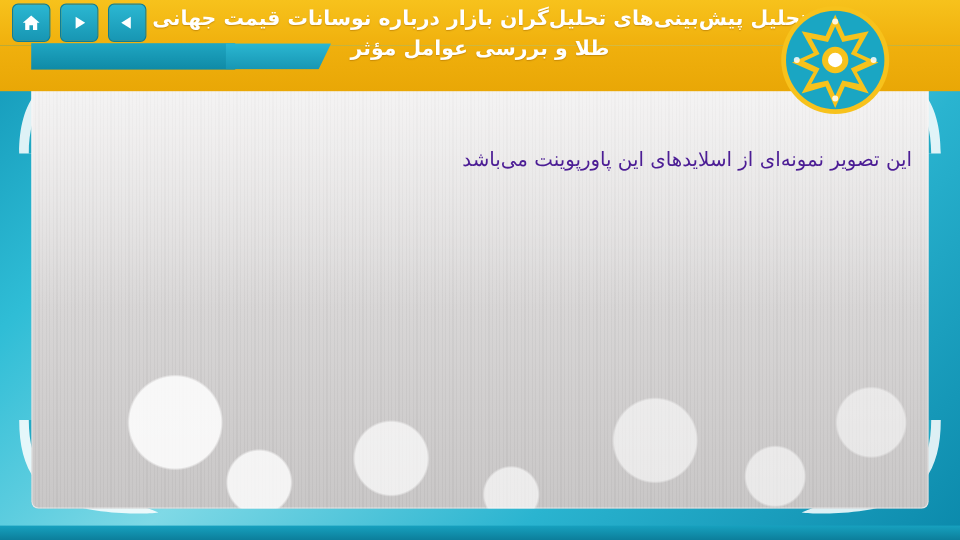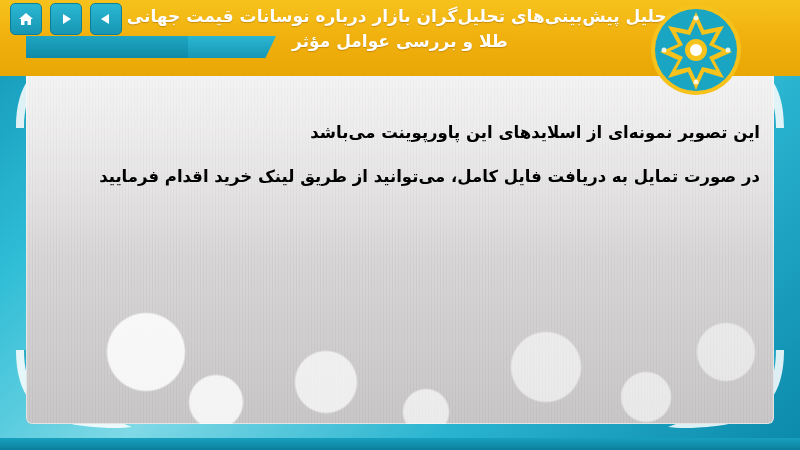--- a/index.html
+++ b/index.html
@@ -105,22 +105,22 @@
   }
 
   
   .body-text{
     position:absolute;right:40px;top:118px;width:680px;
     direction:rtl;text-align:right;
     color:#1b2430;
   }
   .body-text p{
     margin:0 0 14px 0;
-    font-size:16.5px;line-height:30px;font-weight:bold;
-    color:#000000;
+    font-size:16.5px;line-height:30px;font-weight:normal;
+    color:#4c1d95;
   }
   .footer-strip{
     position:absolute;left:0;bottom:0;width:800px;height:12px;
     background:linear-gradient(180deg,#17a1bf,#0c7e9b);
   }
 </style>
 </head>
 <body>
 
 <div class="slide">
@@ -201,17 +201,16 @@
     </div>
     <div class="nav-btn">
       <svg width="16" height="16" viewBox="0 0 16 16">
         <path d="M8,2 L15,8 L13,8 L13,14 L9.5,14 L9.5,10 L6.5,10 L6.5,14 L3,14 L3,8 L1,8 Z" fill="#ffffff"></path>
       </svg>
     </div>
   </div>
 
   <div class="body-text">
     <p>این تصویر نمونه‌ای از اسلایدهای این پاورپوینت می‌باشد</p>
-    <p>در صورت تمایل به دریافت فایل کامل، می‌توانید از طریق لینک خرید اقدام فرمایید</p>
   </div>
 
   <div class="footer-strip"></div>
 </div>
 
 </body></html>

